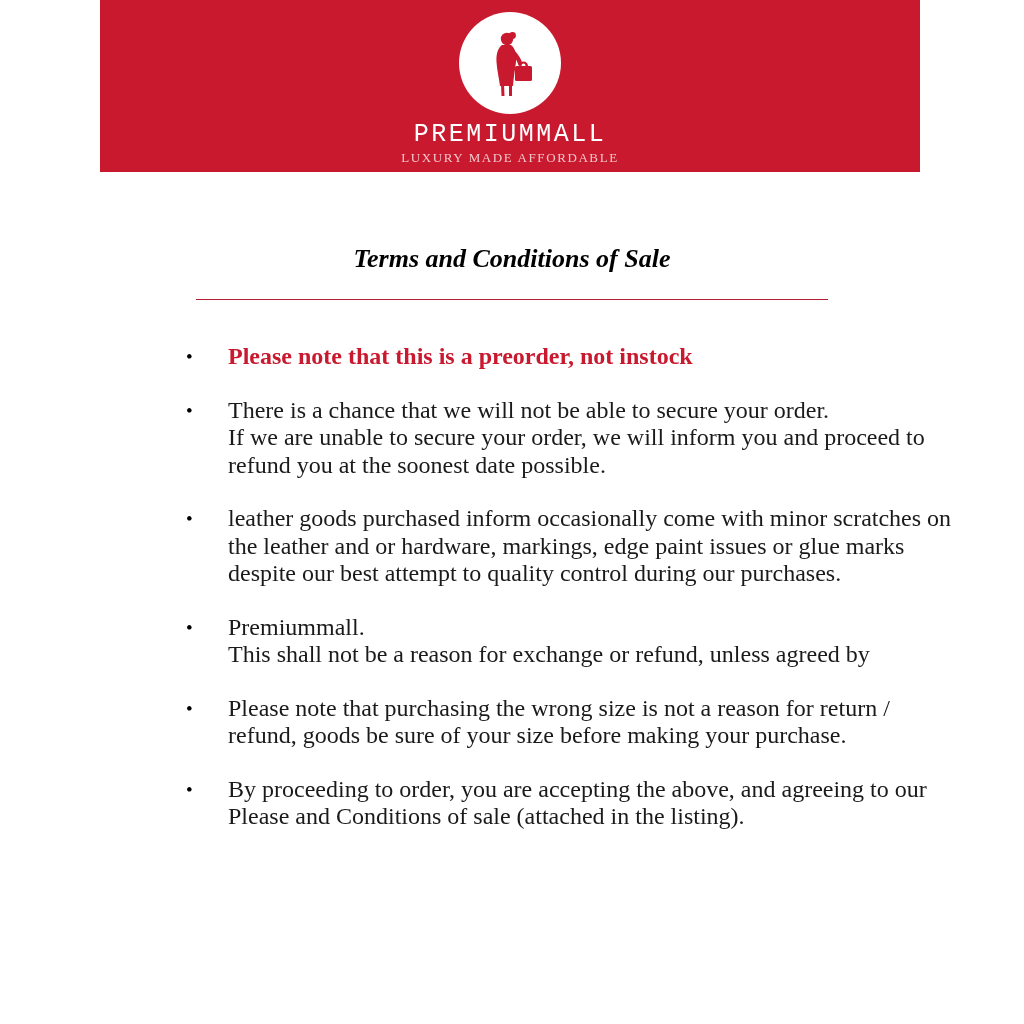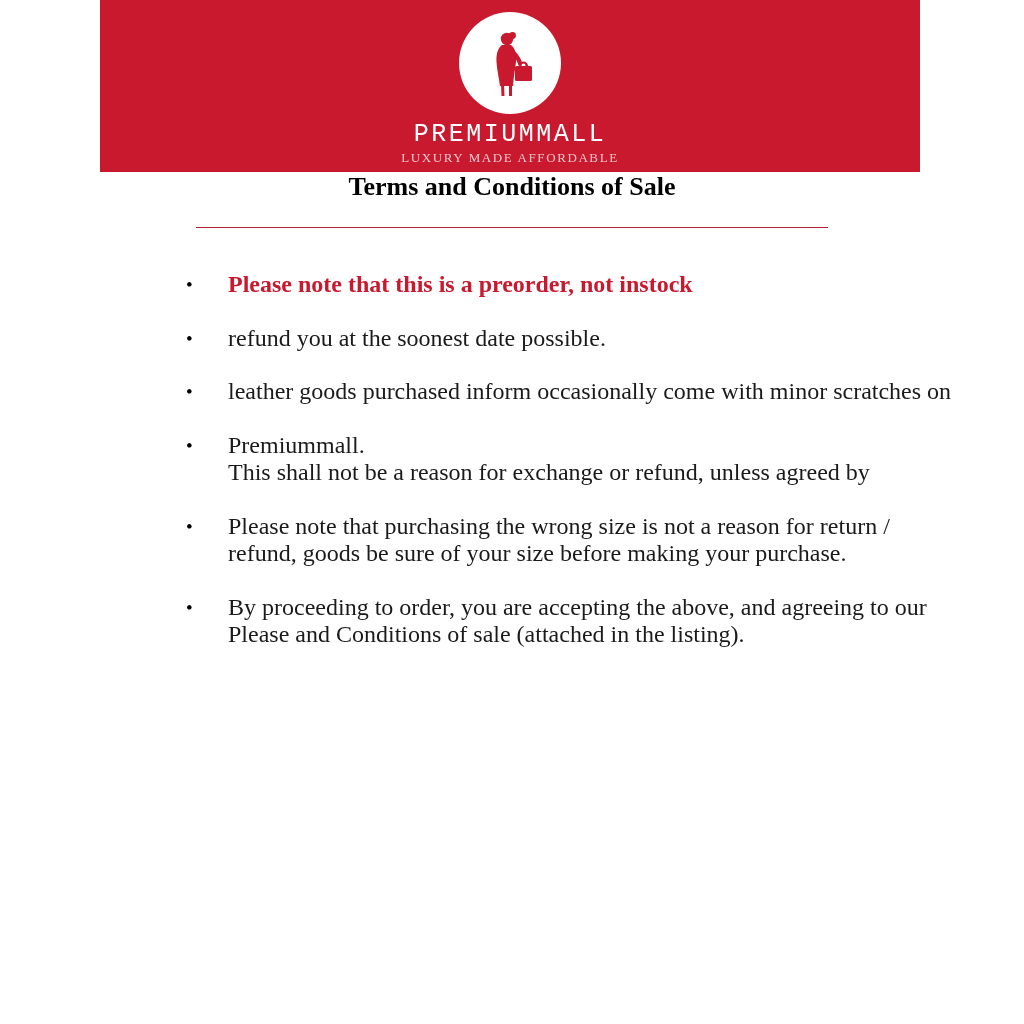--- a/index.html
+++ b/index.html
@@ -79,20 +79,22 @@
     width: 1024px;
   }
 
   .doc-title {
     text-align: center;
     font-family: "Liberation Serif", serif;
     font-weight: bold;
     font-size: 26px;
     color: #000000;
     margin: 0;
+    padding-top: 72px;
+    font-style: italic;
   }
 
   .title-rule {
     width: 632px;
     height: 1px;
     background: #b01f33;
     margin: 25px auto 0 auto;
   }
 
   .bullets {
@@ -179,28 +181,32 @@
       <div class="bullet emphasis">
         <div class="bullet-marker">•</div>
         <div class="bullet-text">
           <span class="line lead">Please note that this is a preorder, not instock</span>
         </div>
       </div>
 
       <div class="bullet">
         <div class="bullet-marker">•</div>
         <div class="bullet-text">
+          <span class="line plain">There is a chance that we will not be able to secure your order.</span>
+          <span class="line plain">If we are unable to secure your order, we will inform you and proceed to</span>
           <span class="line plain">refund you at the soonest date possible.</span>
         </div>
       </div>
 
       <div class="bullet">
         <div class="bullet-marker">•</div>
         <div class="bullet-text">
           <span class="line plain">leather goods purchased inform occasionally come with minor scratches on</span>
+          <span class="line plain">the leather and or hardware, markings, edge paint issues or glue marks</span>
+          <span class="line plain">despite our best attempt to quality control during our purchases.</span>
         </div>
       </div>
 
       <div class="bullet">
         <div class="bullet-marker">•</div>
         <div class="bullet-text">
           <span class="line plain">Premiummall.</span>
           <span class="line plain">This shall not be a reason for exchange or refund, unless agreed by</span>
         </div>
       </div>

